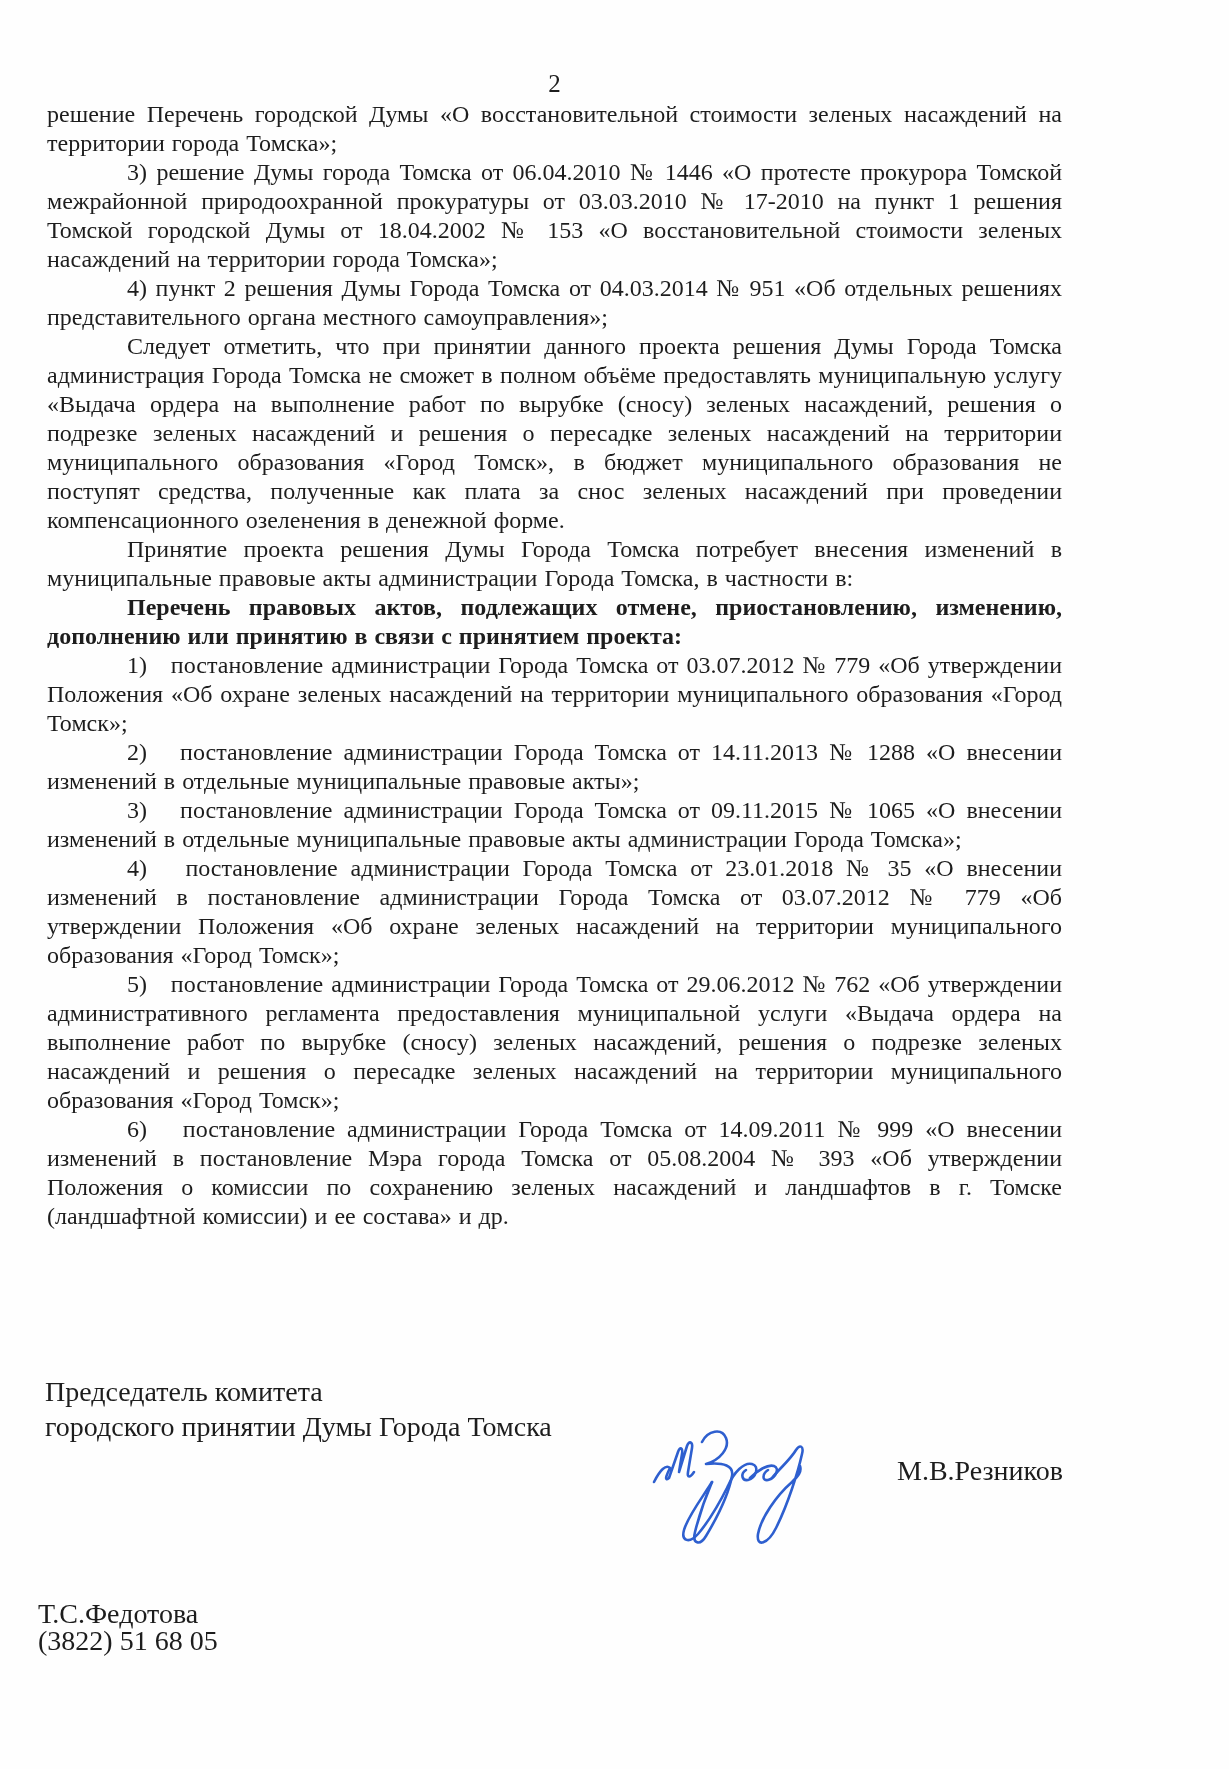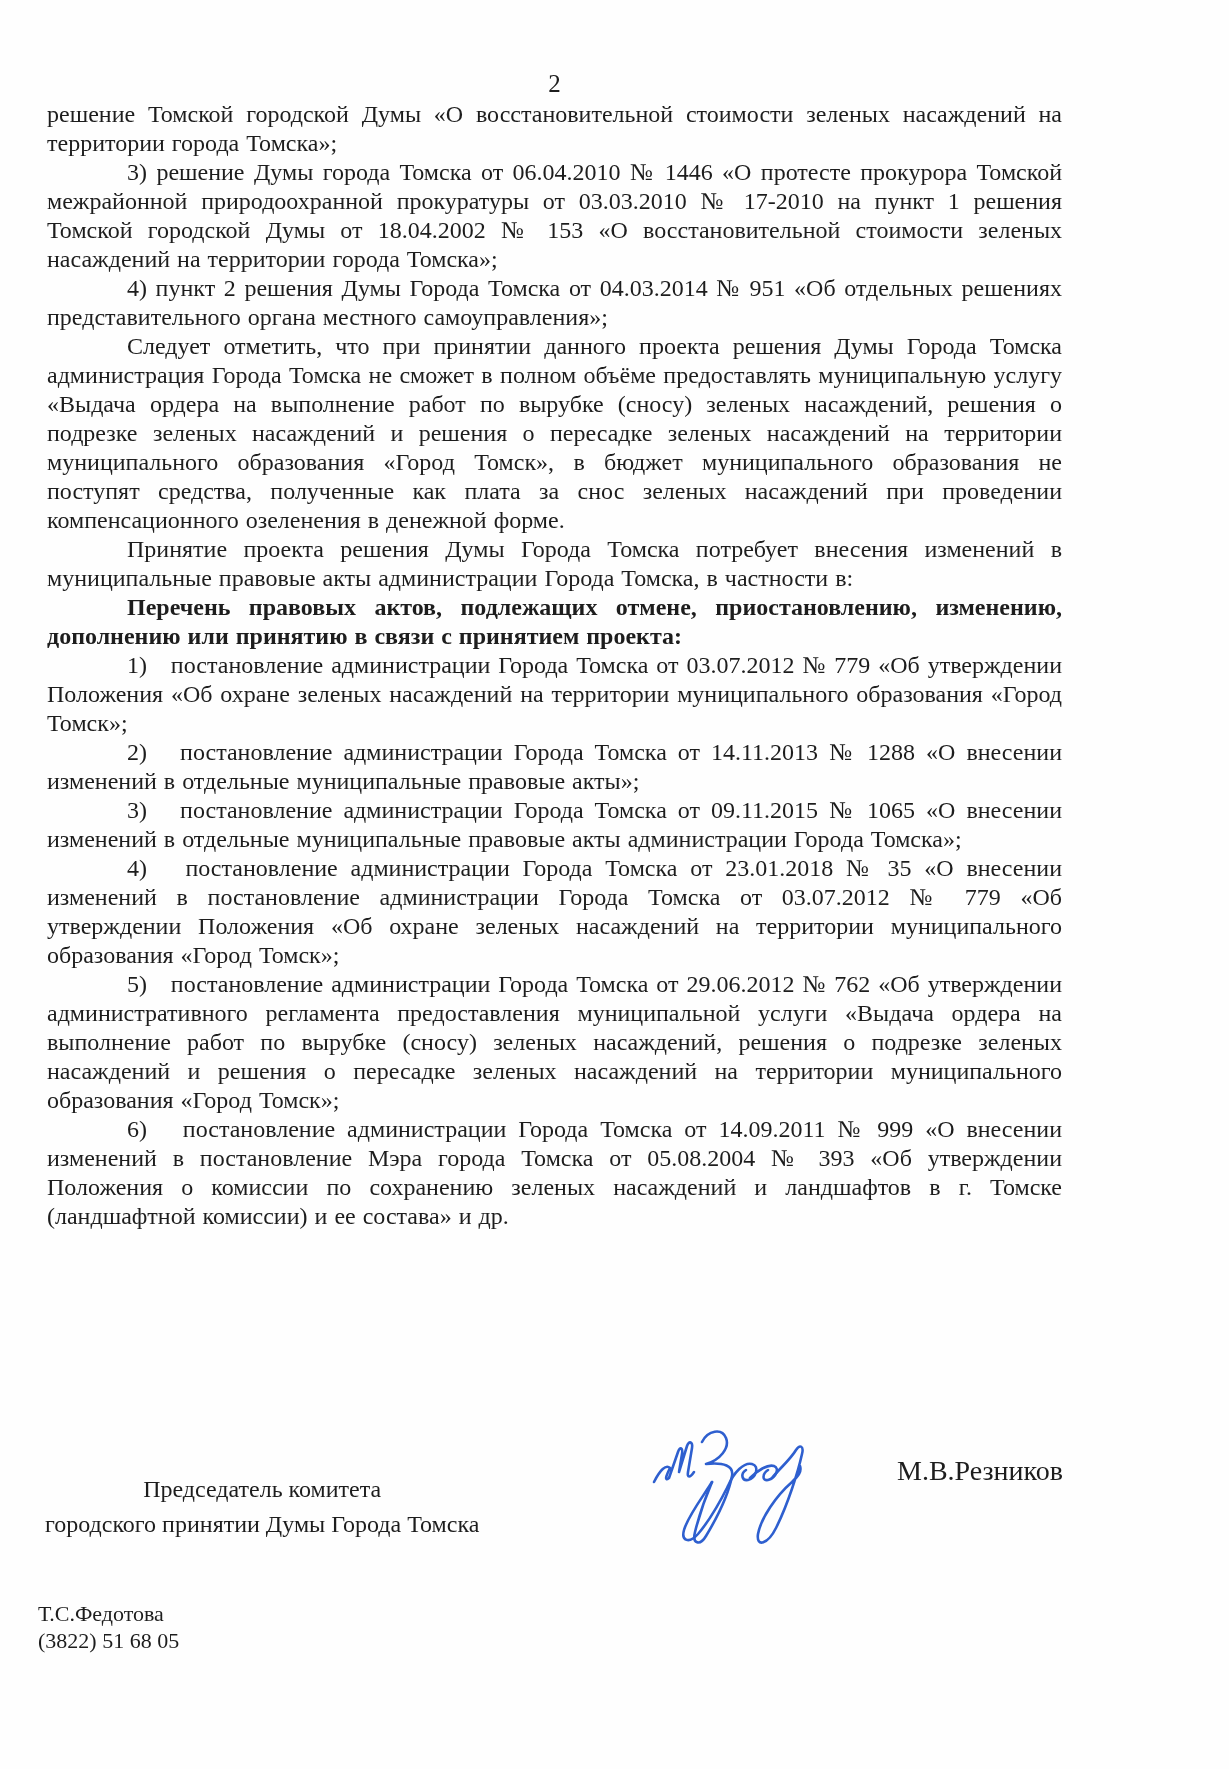--- a/index.html
+++ b/index.html
@@ -35,56 +35,55 @@
   }
   .content p.para {
     margin: 0;
     word-spacing: 1px;
   }
   .content p.para.indent { text-indent: 80px; }
   .content p.para.bold { font-weight: bold; }
   .sig-block-left {
     position: absolute;
     left: 45px;
-    top: 1472px;
-    font-size: 24px;
+    top: 1374px;
+    font-size: 28px;
     line-height: 35px;
-    text-align: center;
   }
   .sig-name {
     position: absolute;
     left: 897px;
     top: 1455px;
     font-size: 28px;
   }
   .signature {
     position: absolute;
     left: 650px;
     top: 1420px;
     width: 170px;
     height: 160px;
   }
   .footer-contact {
     position: absolute;
     left: 38px;
     top: 1600px;
-    font-size: 22px;
+    font-size: 28px;
     line-height: 27px;
   }
 </style>
 </head>
 <body>
 
 <div class="page">
 
   <div class="page-number">2</div>
 
   <div class="content">
 
-  <p class="para">решение Томской городской Думы «О восстановительной стоимости зеленых насаждений на территории города Томска»;</p>
+  <p class="para">решение Перечень городской Думы «О восстановительной стоимости зеленых насаждений на территории города Томска»;</p>
       <p class="para indent">3) решение Думы города Томска от 06.04.2010 № 1446 «О протесте прокурора Томской межрайонной природоохранной прокуратуры от 03.03.2010 № 17-2010 на пункт 1 решения Томской городской Думы от 18.04.2002 № 153 «О восстановительной стоимости зеленых насаждений на территории города Томска»;</p>
       <p class="para indent">4) пункт 2 решения Думы Города Томска от 04.03.2014 № 951 «Об отдельных решениях представительного органа местного самоуправления»;</p>
       <p class="para indent">Следует отметить, что при принятии данного проекта решения Думы Города Томска администрация Города Томска не сможет в полном объёме предоставлять муниципальную услугу «Выдача ордера на выполнение работ по вырубке (сносу) зеленых насаждений, решения о подрезке зеленых насаждений и решения о пересадке зеленых насаждений на территории муниципального образования «Город Томск», в бюджет муниципального образования не поступят средства, полученные как плата за снос зеленых насаждений при проведении компенсационного озеленения в денежной форме.</p>
       <p class="para indent">Принятие проекта решения Думы Города Томска потребует внесения изменений в муниципальные правовые акты администрации Города Томска, в частности в:</p>
       <p class="para indent bold">Перечень правовых актов, подлежащих отмене, приостановлению, изменению, дополнению или принятию в связи с принятием проекта:</p>
       <p class="para indent">1)&nbsp;&nbsp; постановление администрации Города Томска от 03.07.2012 № 779 «Об утверждении Положения «Об охране зеленых насаждений на территории муниципального образования «Город Томск»;</p>
       <p class="para indent">2)&nbsp;&nbsp; постановление администрации Города Томска от 14.11.2013 № 1288 «О внесении изменений в отдельные муниципальные правовые акты»;</p>
       <p class="para indent">3)&nbsp;&nbsp; постановление администрации Города Томска от 09.11.2015 № 1065 «О внесении изменений в отдельные муниципальные правовые акты администрации Города Томска»;</p>
       <p class="para indent">4)&nbsp;&nbsp; постановление администрации Города Томска от 23.01.2018 № 35 «О внесении изменений в постановление администрации Города Томска от 03.07.2012 № 779 «Об утверждении Положения «Об охране зеленых насаждений на территории муниципального образования «Город Томск»;</p>
       <p class="para indent">5)&nbsp;&nbsp; постановление администрации Города Томска от 29.06.2012 № 762 «Об утверждении административного регламента предоставления муниципальной услуги «Выдача ордера на выполнение работ по вырубке (сносу) зеленых насаждений, решения о подрезке зеленых насаждений и решения о пересадке зеленых насаждений на территории муниципального образования «Город Томск»;</p>

